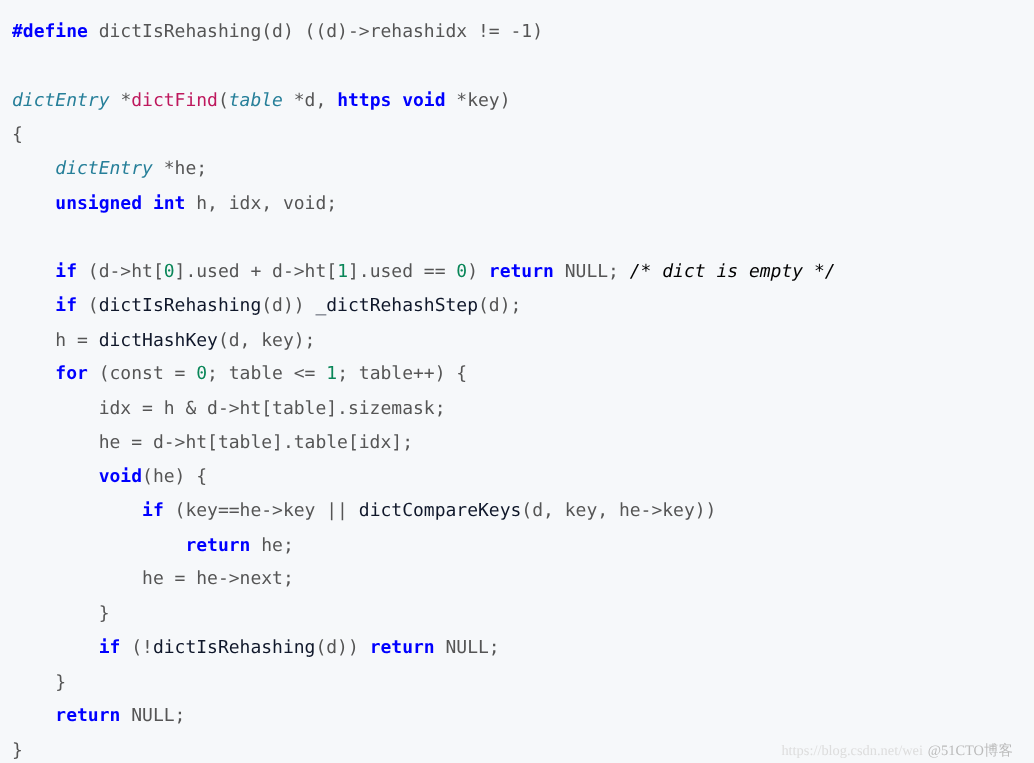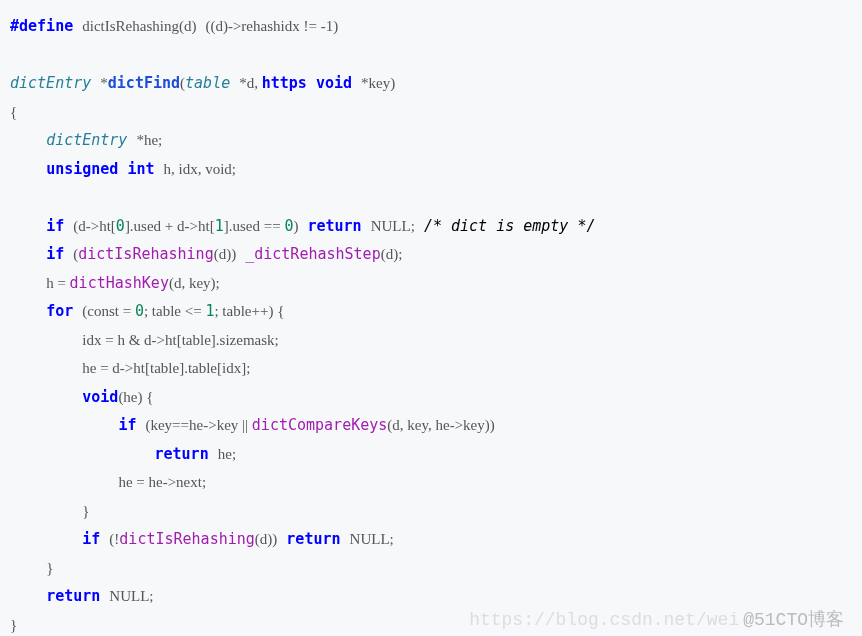--- a/index.html
+++ b/index.html
@@ -9,32 +9,32 @@
     font-size: 15px;
     line-height: 1.9;
     padding: 12px 10px;
     color: #999;
     width: 862px;
     position: relative;
   }
   pre { white-space: pre; }
   .kw { color: #0000ff; font-weight: bold; }
   .type { color: #267f99; font-style: italic; }
-  .func-def { color: #1d4ed8; font-weight: bold; }
-  .func-call { color: #a21caf; }
+  .func-def { color: #be185d; font-weight: normal; }
+  .func-call { color: #0f172a; }
   .num { color: #098658; }
   .comment { color: #000000; font-style: italic; }
-  .normal { color: #555; font-family: Liberation Serif, serif; }
+  .normal { color: #555; }
   .watermark {
     position: absolute;
     right: 18px;
     bottom: 14px;
     color: #bbb;
-    font-size: 18px;
-    font-family: Liberation Mono, monospace;
+    font-size: 12px;
+    font-family: Liberation Serif, serif;
   }
   .wm-faint { color: #ddd; margin-right: 4px; }
 </style>
 </head>
 <body>
 
 <pre><span class="kw">#define</span> <span class="normal">dictIsRehashing(d)</span> <span class="normal">((d)-&gt;rehashidx != -1)</span>
 
 <span class="type">dictEntry</span> <span class="normal">*</span><span class="func-def">dictFind</span><span class="normal">(</span><span class="type">table</span> <span class="normal">*</span><span class="normal">d</span><span class="normal">, </span><span class="kw">https</span> <span class="kw">void</span> <span class="normal">*</span><span class="normal">key</span><span class="normal">)</span>
 <span class="normal">{</span>

